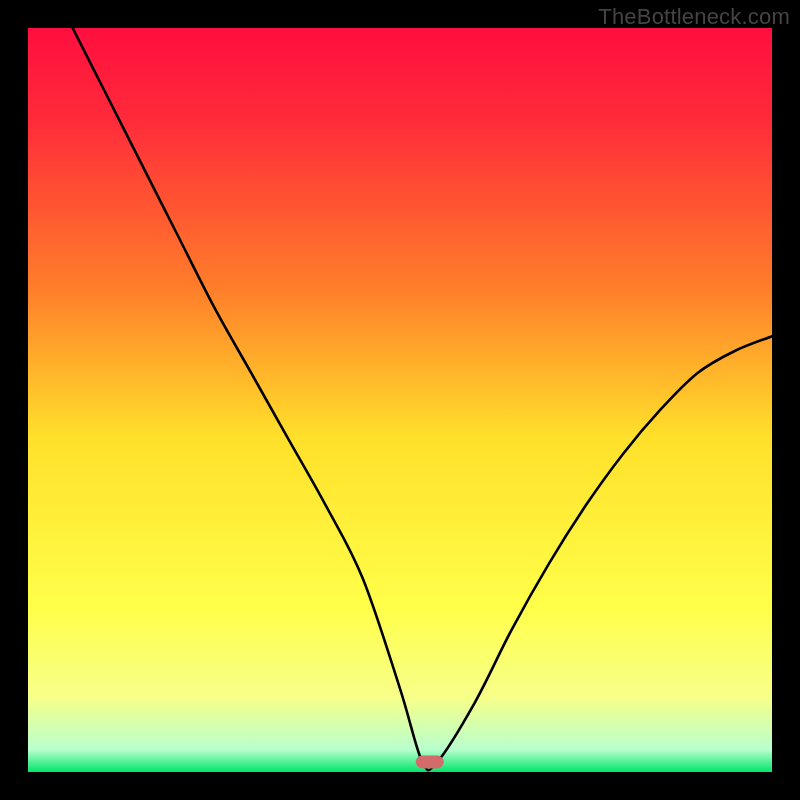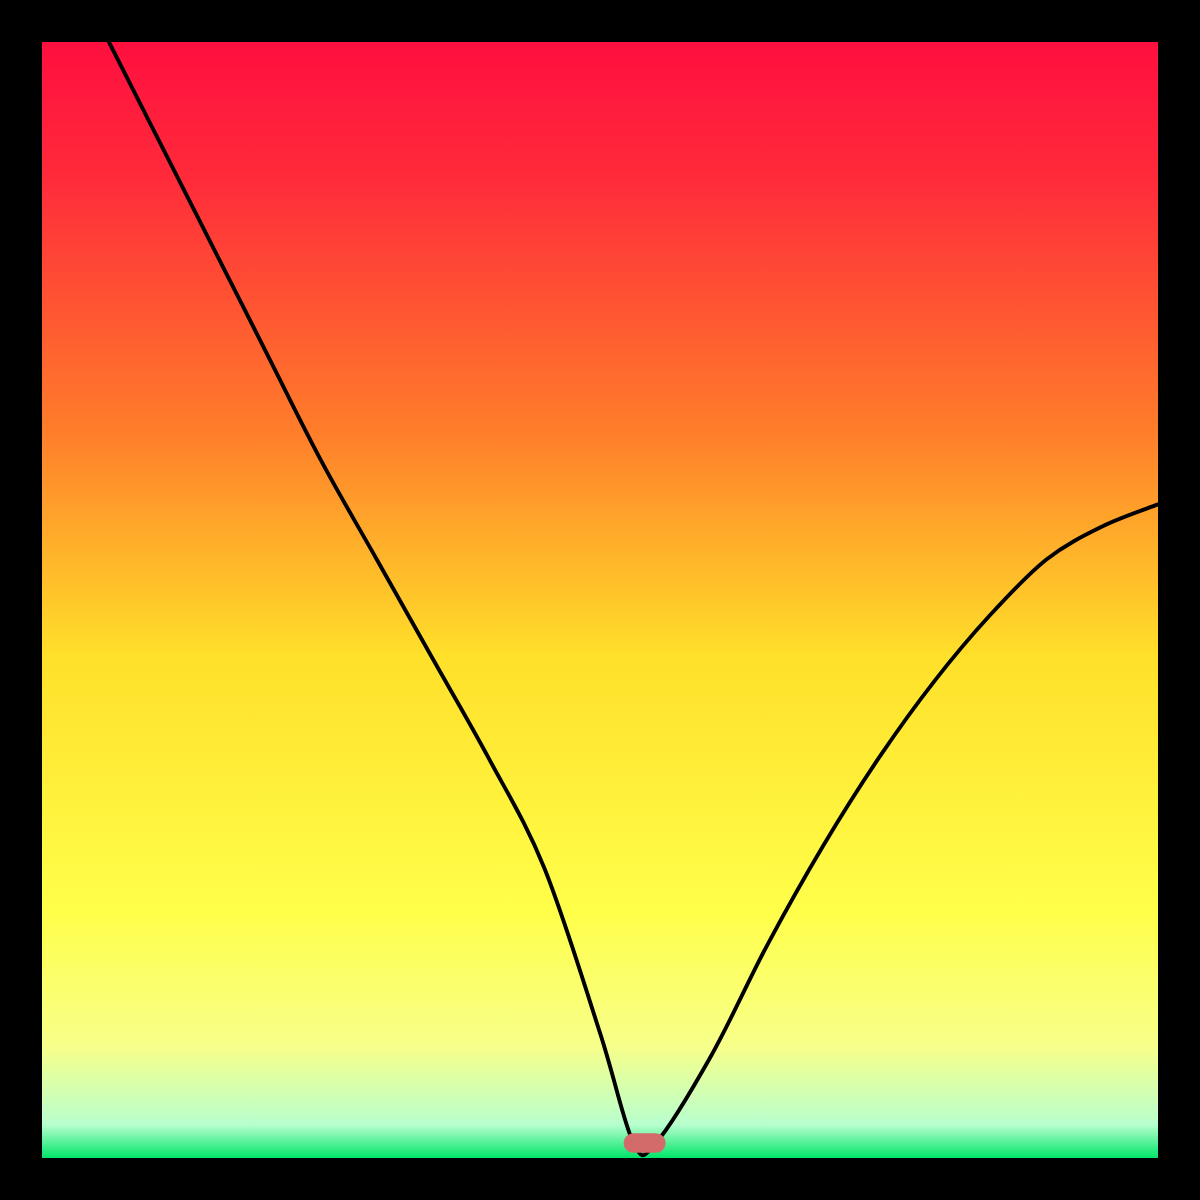--- a/index.html
+++ b/index.html
@@ -38,20 +38,21 @@
   svg {
     display: block;
     width: 100%;
     height: 100%;
   }
 </style>
 </head>
 <body>
 
 <div class="frame">
+  <div class="watermark">TheBottleneck.com</div>
   <div class="plot">
     <svg viewBox="0 0 744 744">
       <defs>
         <linearGradient id="bg-grad" x1="0" y1="0" x2="0" y2="1">
           <stop id="g0" offset="0%" stop-color="#ff0f3f"></stop>
           <stop id="g1" offset="12%" stop-color="#ff2a3a"></stop>
           <stop id="g2" offset="35%" stop-color="#ff7e2a"></stop>
           <stop id="g3" offset="55%" stop-color="#ffe02a"></stop>
           <stop id="g4" offset="78%" stop-color="#ffff4a"></stop>
           <stop id="g5" offset="90%" stop-color="#f7ff8a"></stop>

